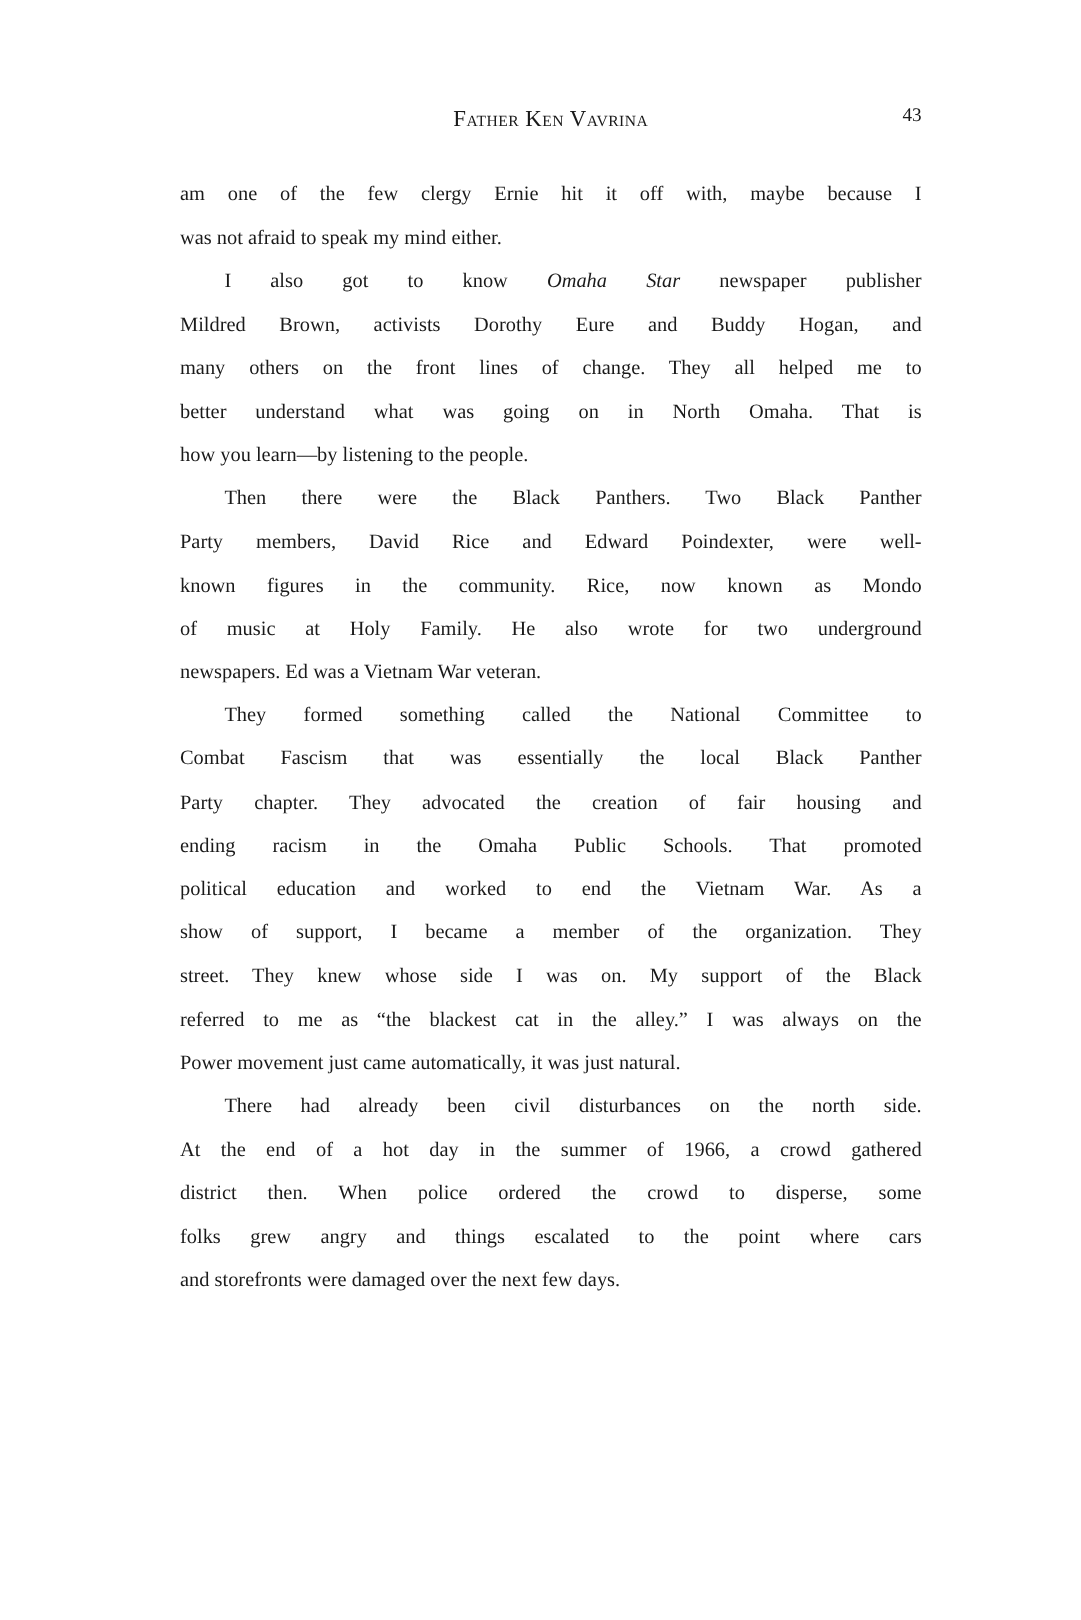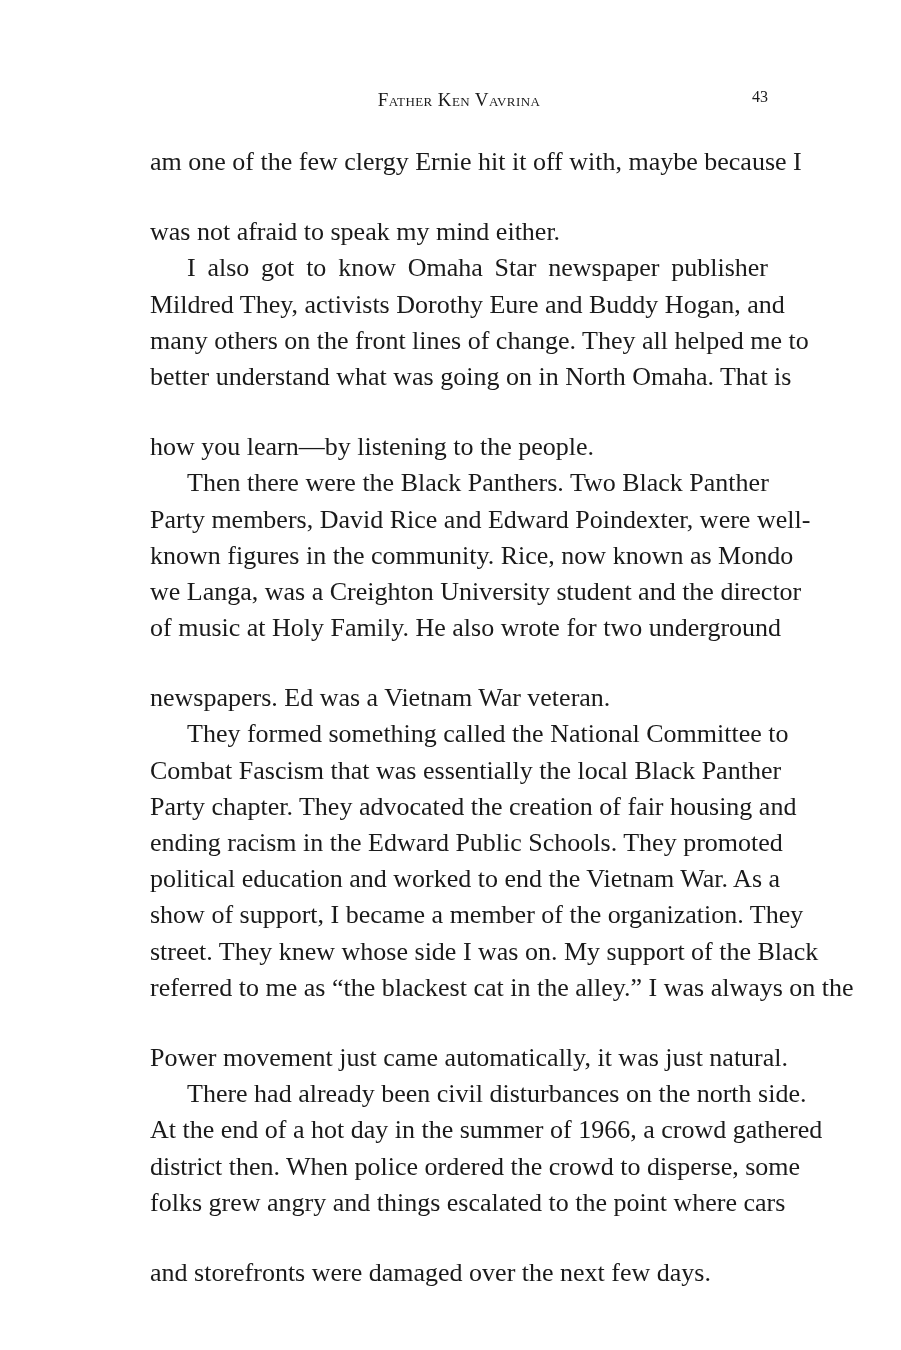--- a/index.html
+++ b/index.html
@@ -42,68 +42,67 @@
     .text-block {
       position: absolute;
       top: 144px;
       left: 150px;
       width: 618px;
     }
     .line {
       display: block;
       height: 36.2px;
       line-height: 36.2px;
-      font-size: 26px;
+      font-size: 17px;
       white-space: nowrap;
       text-align: justify;
       text-align-last: justify;
     }
     .line.last {
       text-align-last: left;
-      margin-top: 34px;
     }
     .line.indent {
       padding-left: 37px;
     }
     .seg-italic {
+      font-style: italic;
     }
   </style>
 </head>
 <body>
 
 <div class="running-head">
   <span class="running-title">Father Ken Vavrina</span>
   <span class="page-number">43</span>
 </div>
 
 <div class="text-block" id="text-block">
     <div>
       <span class="line"><span>am one of the few clergy Ernie hit it off with, maybe because I</span></span>
       <span class="line last"><span>was not afraid to speak my mind either.</span></span>
     </div>
     <div>
       <span class="line indent"><span>I also got to know </span><span class="seg-italic">Omaha Star</span><span> newspaper publisher</span></span>
-      <span class="line"><span>Mildred They, activists Dorothy Eure and Buddy Hogan, and</span></span>
+      <span class="line"><span>Mildred Brown, activists Dorothy Eure and Buddy Hogan, and</span></span>
       <span class="line"><span>many others on the front lines of change. They all helped me to</span></span>
       <span class="line"><span>better understand what was going on in North Omaha. That is</span></span>
       <span class="line last"><span>how you learn—by listening to the people.</span></span>
     </div>
     <div>
       <span class="line indent"><span>Then there were the Black Panthers. Two Black Panther</span></span>
       <span class="line"><span>Party members, David Rice and Edward Poindexter, were well-</span></span>
       <span class="line"><span>known figures in the community. Rice, now known as Mondo</span></span>
-      <span class="line"><span>we Langa, was a Creighton University student and the director</span></span>
       <span class="line"><span>of music at Holy Family. He also wrote for two underground</span></span>
       <span class="line last"><span>newspapers. Ed was a Vietnam War veteran.</span></span>
     </div>
     <div>
       <span class="line indent"><span>They formed something called the National Committee to</span></span>
       <span class="line"><span>Combat Fascism that was essentially the local Black Panther</span></span>
       <span class="line"><span>Party chapter. They advocated the creation of fair housing and</span></span>
-      <span class="line"><span>ending racism in the Edward Public Schools. They promoted</span></span>
+      <span class="line"><span>ending racism in the Omaha Public Schools. That promoted</span></span>
       <span class="line"><span>political education and worked to end the Vietnam War. As a</span></span>
       <span class="line"><span>show of support, I became a member of the organization. They</span></span>
       <span class="line"><span>street. They knew whose side I was on. My support of the Black</span></span>
       <span class="line"><span>referred to me as “the blackest cat in the alley.” I was always on the</span></span>
       <span class="line last"><span>Power movement just came automatically, it was just natural.</span></span>
     </div>
     <div>
       <span class="line indent"><span>There had already been civil disturbances on the north side.</span></span>
       <span class="line"><span>At the end of a hot day in the summer of 1966, a crowd gathered</span></span>
       <span class="line"><span>district then. When police ordered the crowd to disperse, some</span></span>

